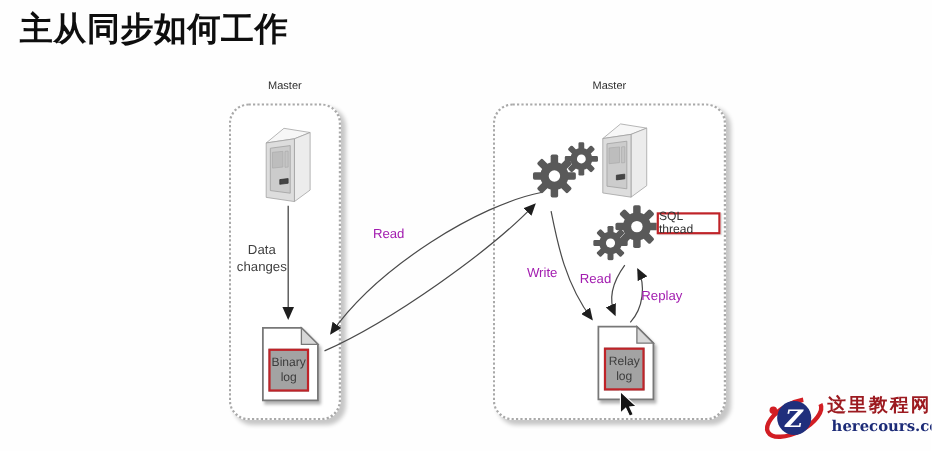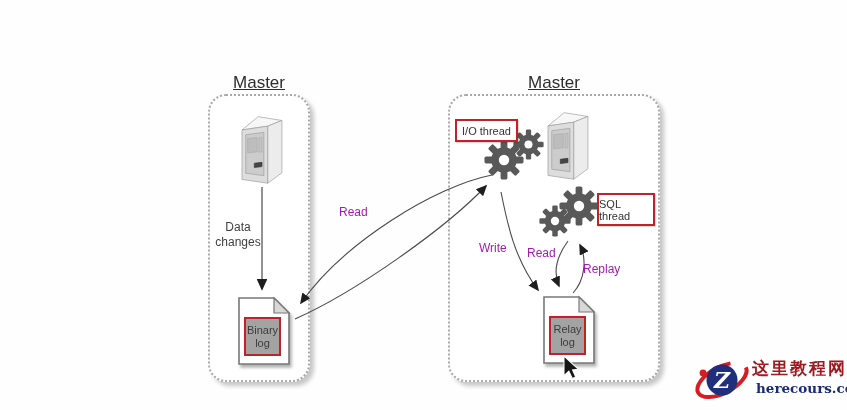--- a/index.html
+++ b/index.html
@@ -1,20 +1,20 @@
 <!DOCTYPE html>
 <html><head>
 <meta charset="utf-8">
 <style>
   html,body{margin:0;padding:0;}
   #canvas{position:relative;width:847px;height:410px;background:#fefefe;overflow:hidden;
           font-family:"Liberation Sans",sans-serif;color:#3b3b3b;}
   .title{position:absolute;left:18px;top:6px;font-size:30px;font-weight:700;color:#0e0e0e;
          letter-spacing:0.5px;font-family:"Liberation Sans",sans-serif;}
-  .group-label{position:absolute;top:73px;text-align:center;font-size:17px;color:#2d2d2d;text-decoration:underline;}
+  .group-label{position:absolute;top:73px;text-align:center;font-size:10px;color:#2d2d2d;}
   .dash-box{position:absolute;top:94px;height:288px;background:#fff;border:2px dotted #a9a9a9;
             border-radius:18px;box-shadow:4px 4px 4px rgba(0,0,0,0.22);box-sizing:border-box;z-index:1;}
   .server{position:absolute;width:54px;height:78px;z-index:2;}
   .doc{position:absolute;width:54px;height:70px;z-index:2;filter:drop-shadow(2.5px 3px 1.5px rgba(0,0,0,0.3));}
   .doc svg{position:absolute;left:0;top:0;}
   .doc-label{position:absolute;left:7px;top:21px;width:33px;height:35px;border:2.5px solid #bf2328;
              background:#a3a3a3;display:flex;align-items:center;justify-content:center;text-align:center;
              font-size:11px;line-height:1.12;color:#3c3c3c;z-index:2;}
   .thread-label{position:absolute;border:2px solid #bf2328;background:#fff;color:#333;
                 font-size:11px;display:flex;align-items:center;justify-content:center;
@@ -28,20 +28,21 @@
   .site-name{position:absolute;left:62px;top:9px;font-size:17px;font-weight:700;color:#9c1a20;
              letter-spacing:2px;white-space:nowrap;}
   .site-url{position:absolute;left:66px;top:32px;font-size:13.5px;font-weight:700;color:#1c2b77;
             font-family:"DejaVu Serif","Liberation Serif",serif;white-space:nowrap;}
 </style>
 </head>
 <body>
 
 <div id="canvas">
 
+  <div class="title">主从同步如何工作</div>
 
   <div class="group-label" style="left:208px;width:102px;">Master</div>
   <div class="dash-box" style="left:208px;width:102px;"></div>
 
   <svg class="server" style="left:234px;top:110px;" viewBox="0 0 56 82">
     <g stroke="#9c9c9c" stroke-width="0.7" stroke-linejoin="round">
       <path d="M8,21 L25,7 L50,11 L35,17 Z" fill="#f7f7f7"></path>
       <path d="M35,17 L50,11 L50,66 L35,77 Z" fill="#ececec"></path>
       <path d="M8,21 L35,17 L35,77 L8,73 Z" fill="#dddddd"></path>
       <path d="M12,26 L31,23.5 L31,69 L12,66.5 Z" fill="#cccccc"></path>
@@ -69,23 +70,22 @@
       <path d="M8,21 L25,7 L50,11 L35,17 Z" fill="#f7f7f7"></path>
       <path d="M35,17 L50,11 L50,66 L35,77 Z" fill="#ececec"></path>
       <path d="M8,21 L35,17 L35,77 L8,73 Z" fill="#dddddd"></path>
       <path d="M12,26 L31,23.5 L31,69 L12,66.5 Z" fill="#cccccc"></path>
       <path d="M14,30 L24,29 L24,44 L14,45 Z" fill="#bdbdbd" stroke="#ababab"></path>
       <path d="M26,29 L29,28.7 L29,44 L26,44.3 Z" fill="#c4c4c4" stroke="#ababab"></path>
       <path d="M21,56 L29,55 L29,59.5 L21,60.5 Z" fill="#454545" stroke="#333"></path>
     </g>
   </svg>
 
-  <div class="thread-label" style="left:455px;top:119px;width:63px;height:23px;">I/O thread</div>
 
-  <div class="thread-label" style="left:597px;top:193px;width:58px;height:33px;">SQL thread</div>
+  <div class="thread-label" style="left:597px;top:193px;width:58px;height:20px;">SQL thread</div>
 
   <div class="doc" style="left:542px;top:295px;">
     <svg width="54" height="70" viewBox="0 0 54 70">
       <path d="M2,2 L37,2 L52,17 L52,68 L2,68 Z" fill="#ffffff" stroke="#787878" stroke-width="1.6"></path>
       <path d="M37,2 L37,17 L52,17 Z" fill="#d8d8d8" stroke="#787878" stroke-width="1.2"></path>
     </svg>
     <div class="doc-label">Relay log</div>
   </div>
 
   <div class="flow-label" style="left:339px;top:205px;">Read</div>

